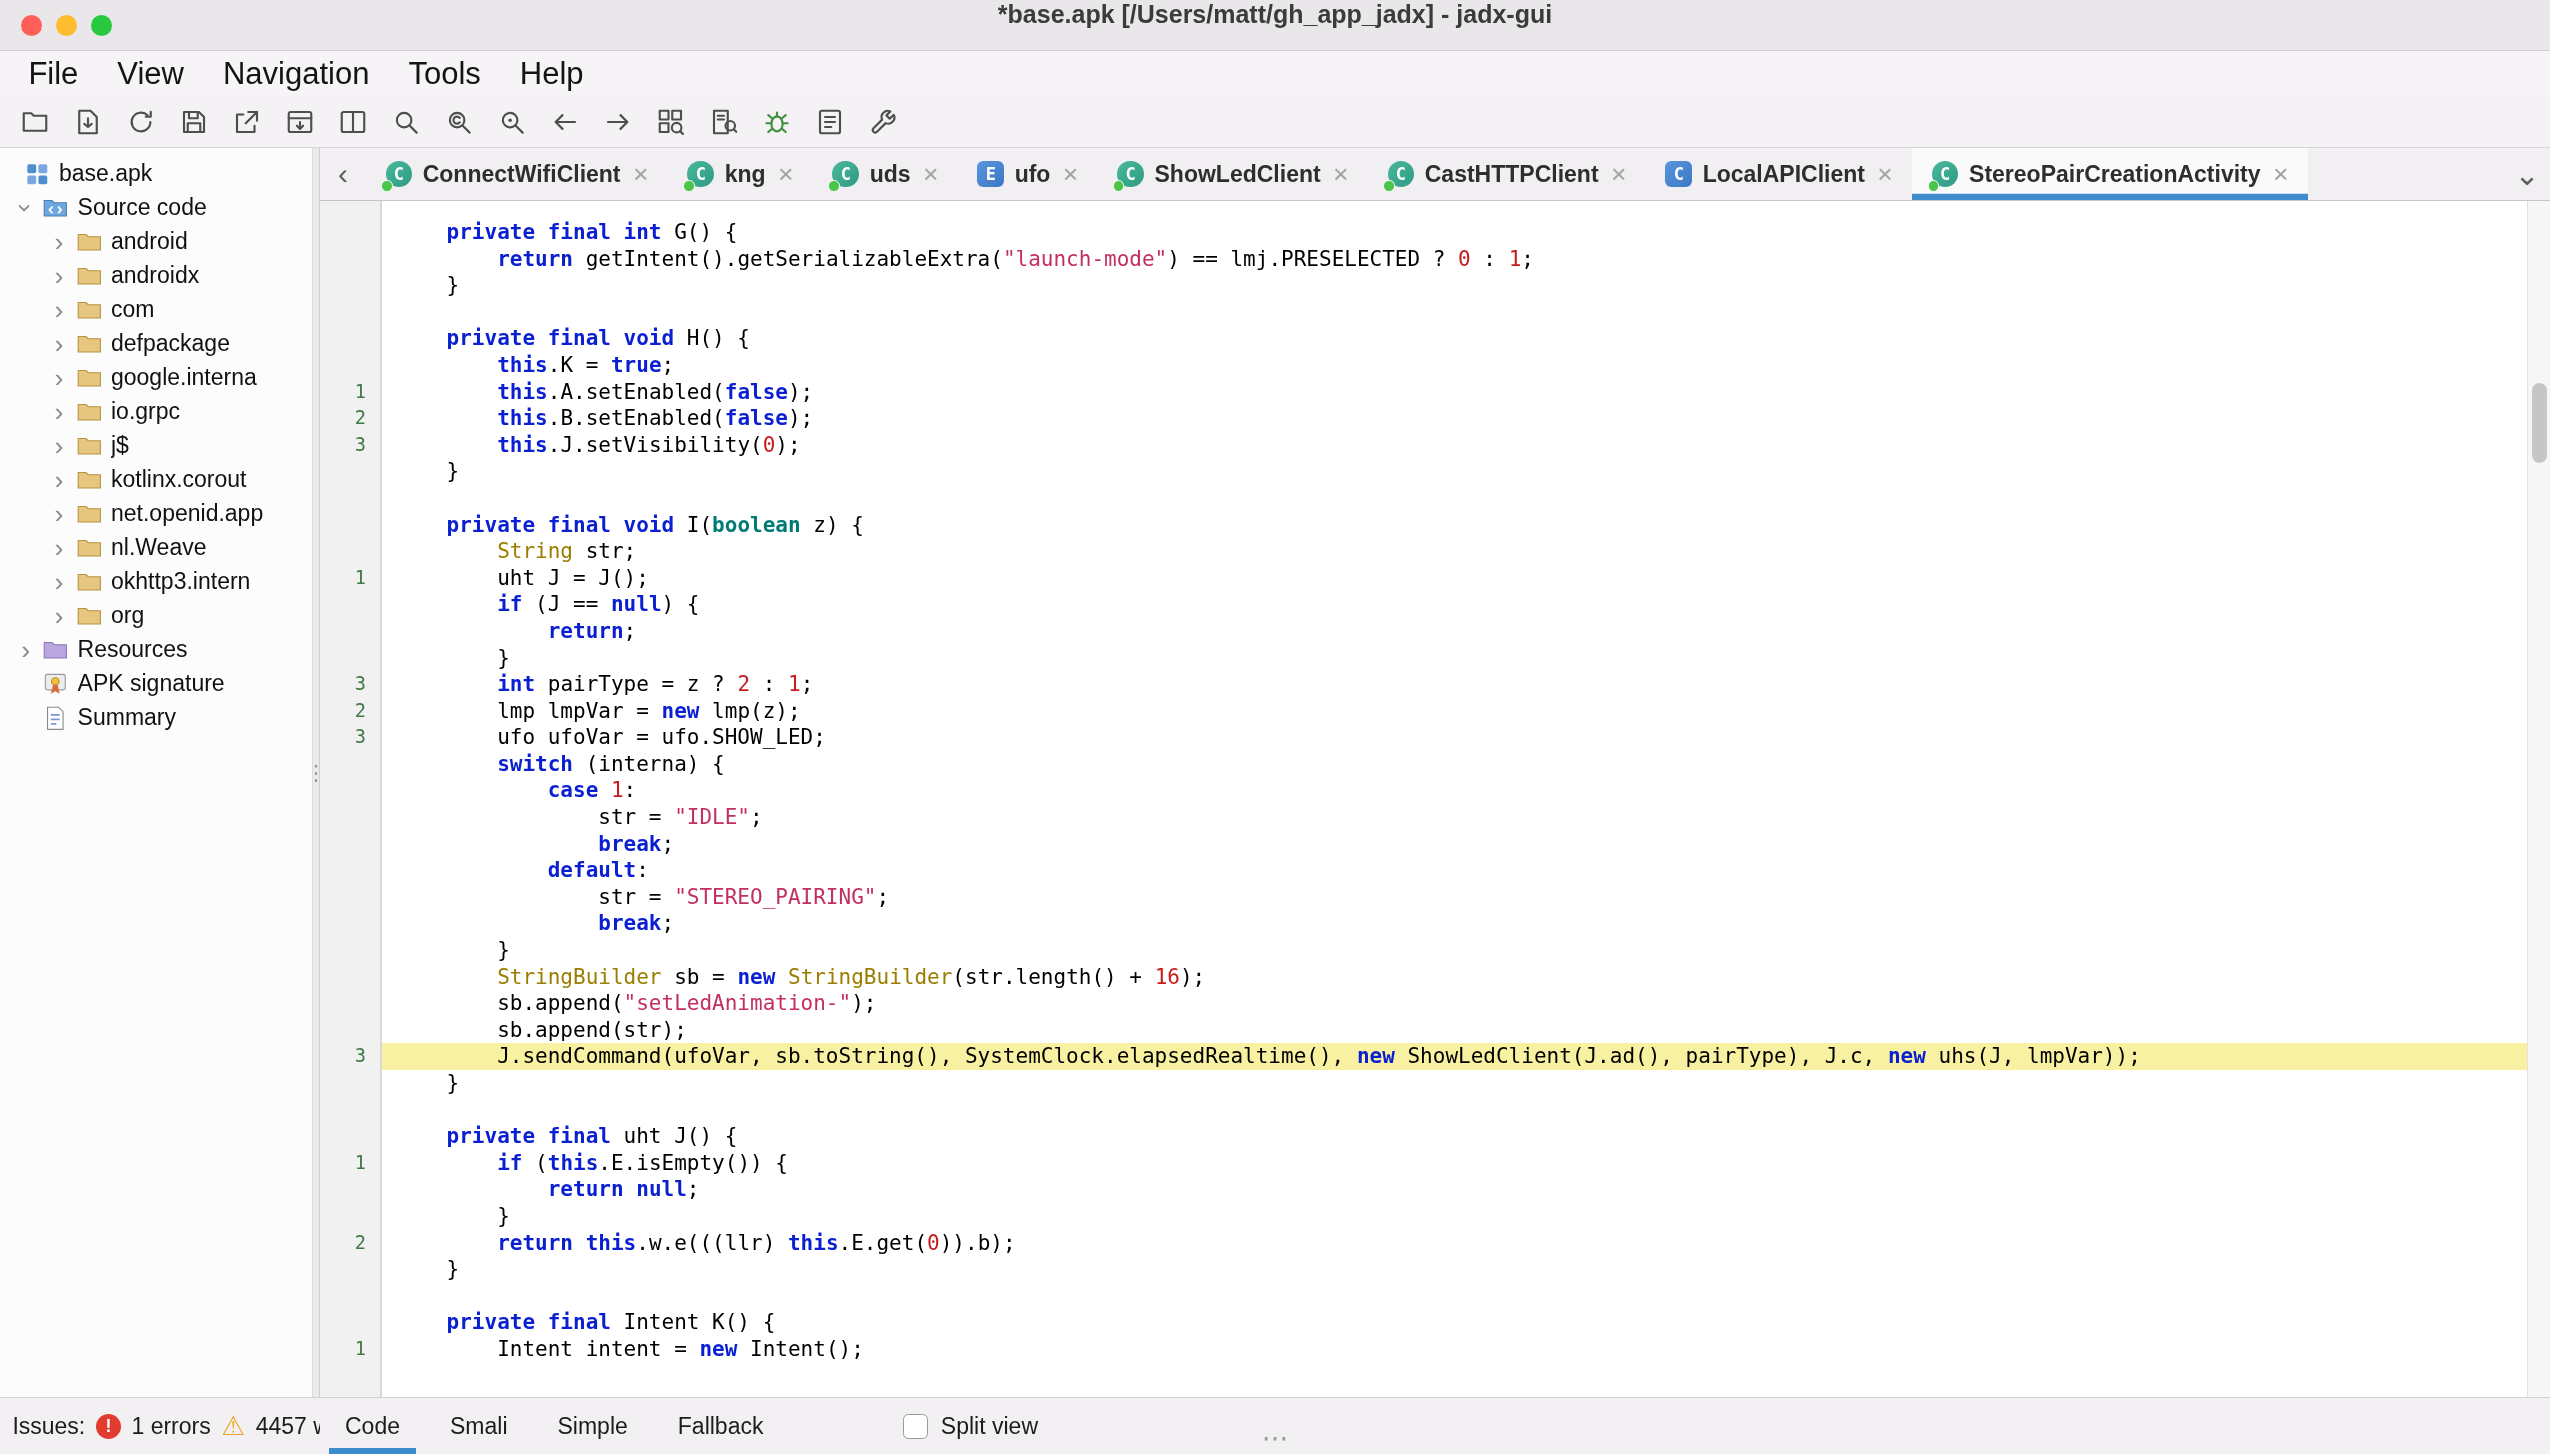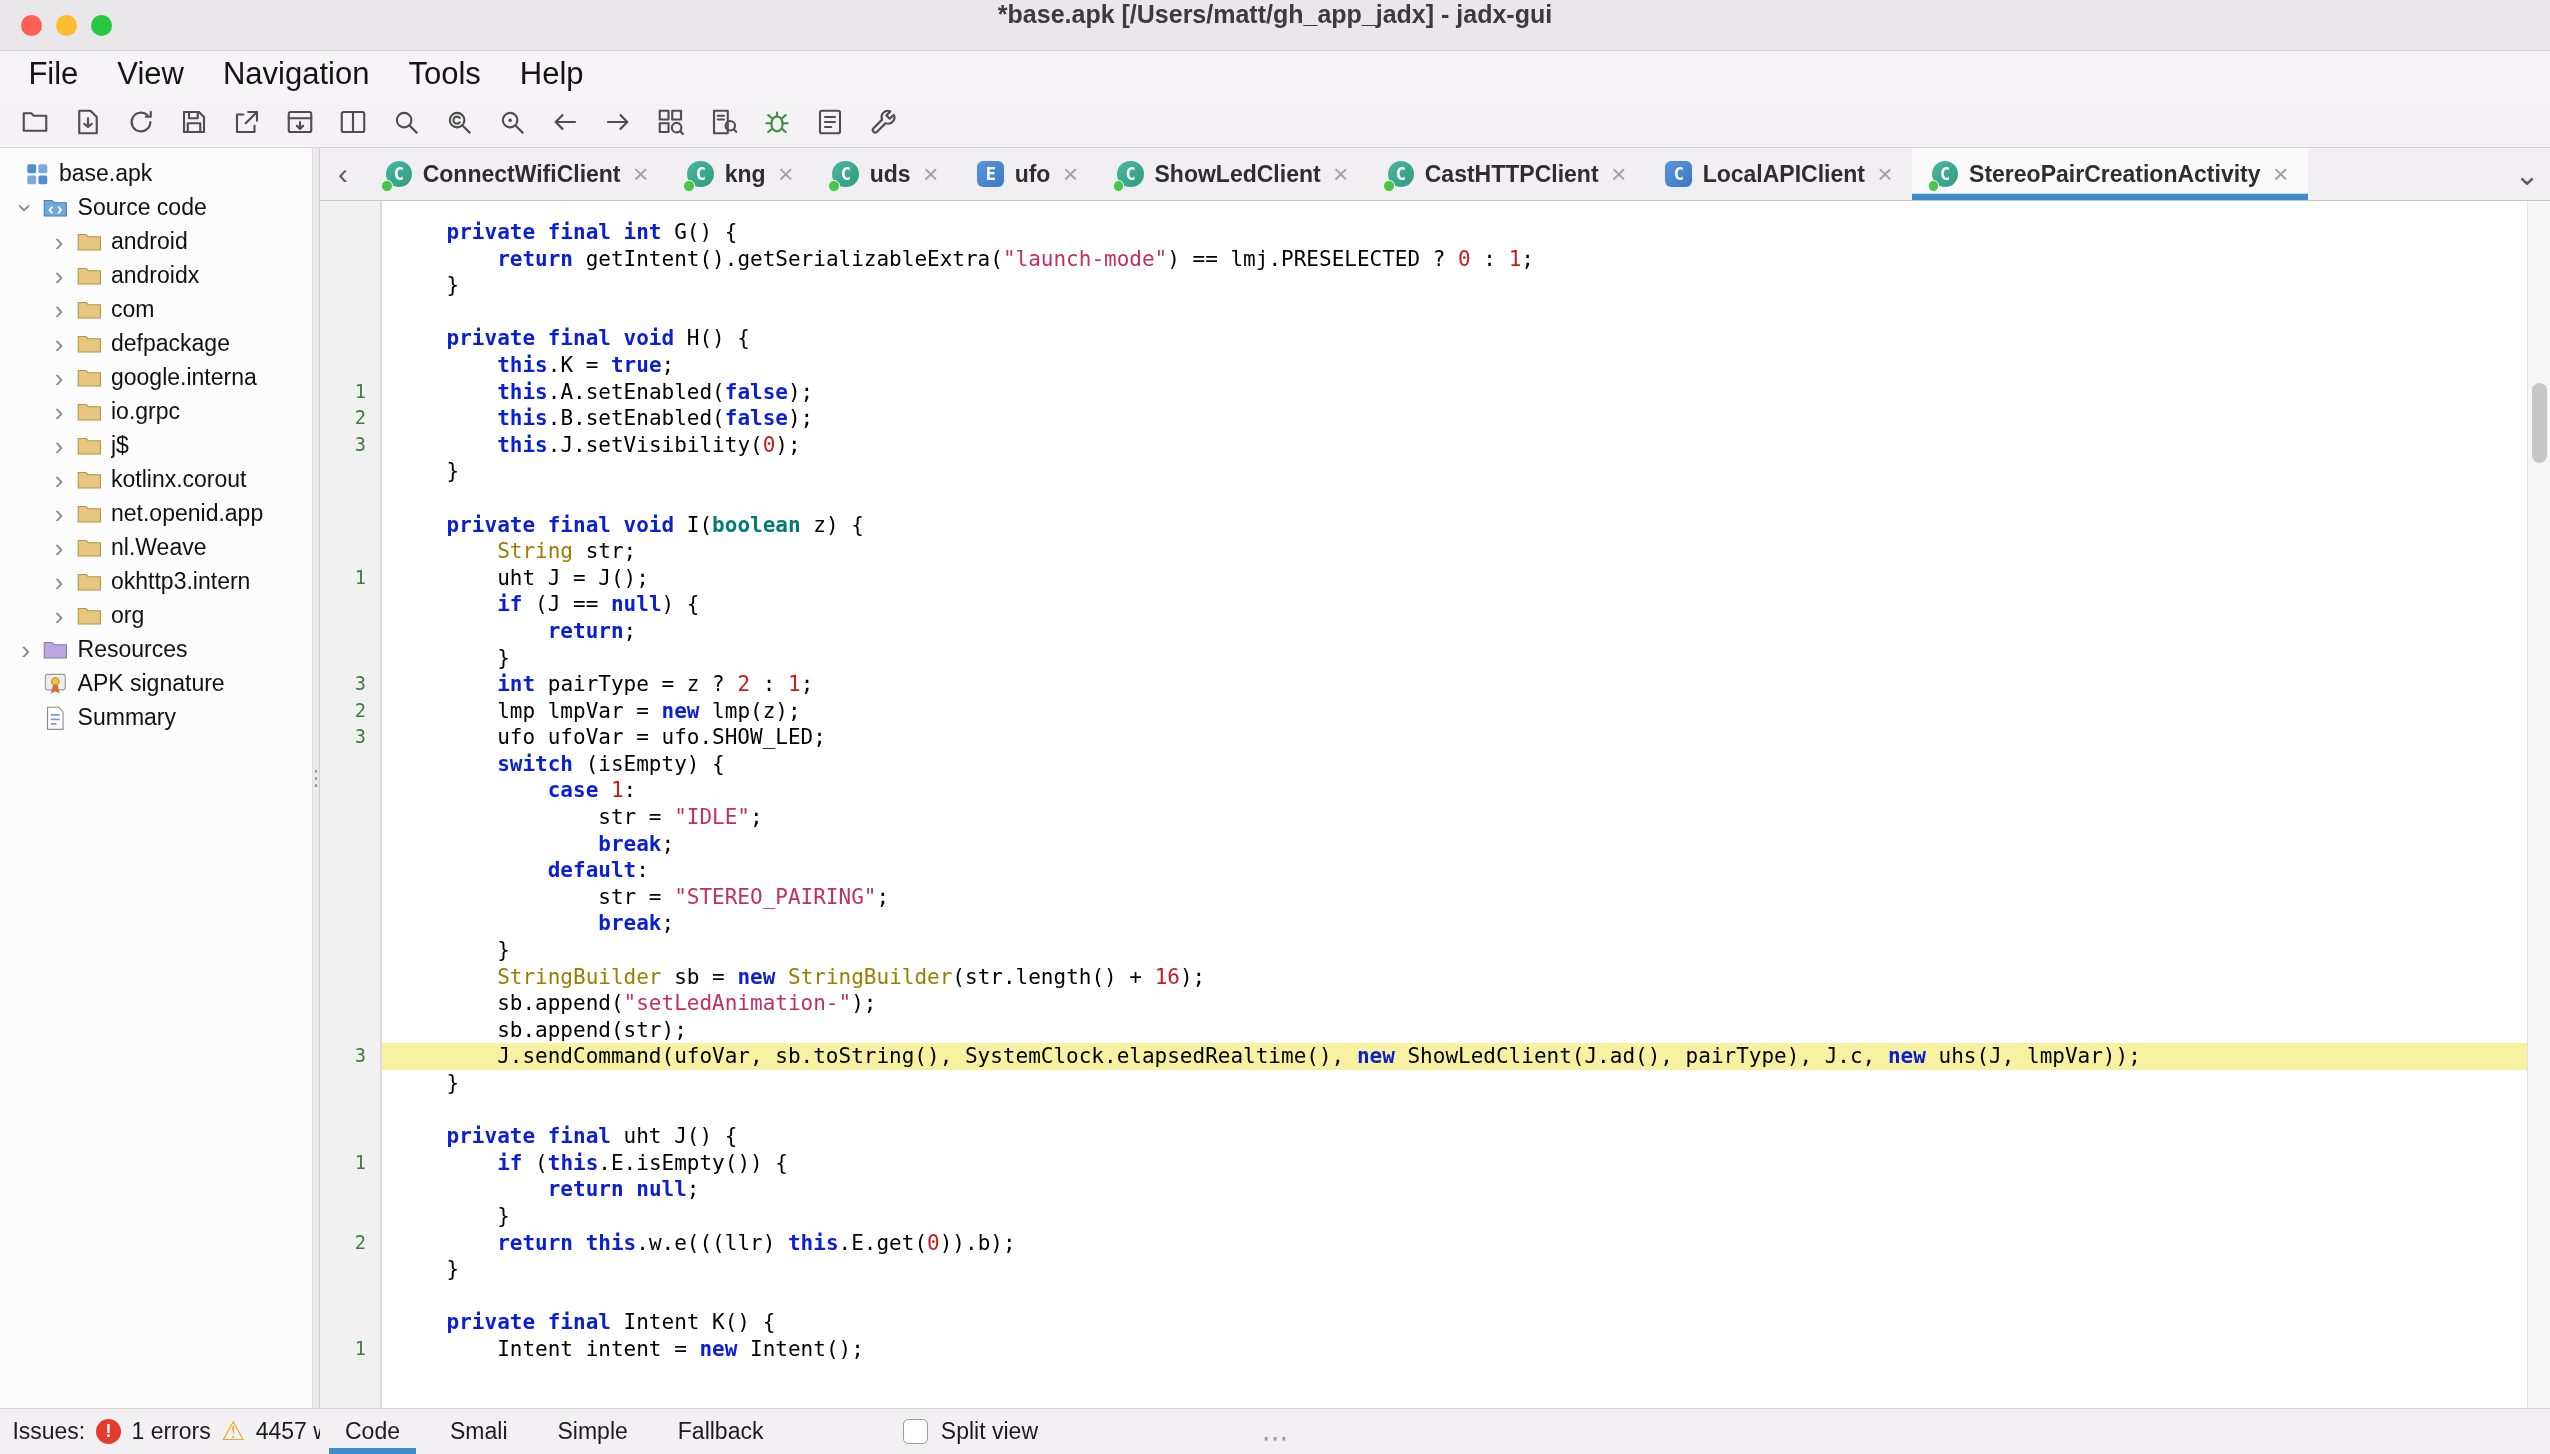--- a/index.html
+++ b/index.html
@@ -59,21 +59,21 @@
   .tk-t{color:#007a74;font-weight:bold;text-align:right;}
   .tk-s{color:#c22f63;}
   .tk-n{color:#c71c1c;}
   .tk-c{color:#9b7d00;}
   .tk-p{color:#000;}
 
   .vscroll{width:23px;flex:none;background:#f6f6f6;border-left:0.9px solid #e2e2e2;position:relative;}
   .vthumb{position:absolute;left:3.5px;right:3.5px;top:182px;height:80px;background:#c6c6c6;border-radius:8.9px;}
 
   
-  .statusbar{height:46px;flex:none;background:#f2f0f2;border-top:0.9px solid #d4d2d4;display:flex;align-items:center;font-size:23px;color:#1c1c1c;position:relative;text-align:right;}
+  .statusbar{height:57px;flex:none;background:#f2f0f2;border-top:0.9px solid #d4d2d4;display:flex;align-items:center;font-size:23px;color:#1c1c1c;position:relative;text-align:right;}
   .issues{width:320px;flex:none;display:flex;align-items:center;gap:10.6px;padding:0 12.4px;overflow:hidden;white-space:nowrap;}
   .err-icon{width:25px;height:25px;border-radius:50%;background:#e23b30;color:#fff;font-size:17.7px;font-weight:bold;display:flex;align-items:center;justify-content:center;flex:none;}
   .warn-icon{color:#e9a820;font-size:26.6px;line-height:26.6px;}
   .view-tabs{display:flex;align-items:stretch;height:100%;}
   .view-tab{display:flex;align-items:center;padding:0 25px;position:relative;cursor:default;}
   .view-tab.active::after{content:"";position:absolute;left:8.9px;right:8.9px;bottom:0;height:6.2px;background:#3e8ccc;}
   .split{display:flex;align-items:center;gap:12.4px;margin-left:115px;}
   .checkbox{width:25px;height:25px;border:1.8px solid #9a9a9a;border-radius:5.3px;background:#fff;display:inline-block;flex:none;}
   .gripper{position:absolute;left:50%;bottom:0px;transform:translateX(-50%);color:#9a9a9a;font-size:26.6px;}
 </style>
@@ -531,21 +531,21 @@
             <div class="code-line">
               <span class="gutter-cell">2</span>
               <span class="line-text"><span class="tk-p">        lmp lmpVar = </span><span class="tk-k">new</span><span class="tk-p"> lmp(z);</span></span>
             </div>
             <div class="code-line">
               <span class="gutter-cell">3</span>
               <span class="line-text"><span class="tk-p">        ufo ufoVar = ufo.SHOW_LED;</span></span>
             </div>
             <div class="code-line">
               <span class="gutter-cell"></span>
-              <span class="line-text"><span class="tk-p">        </span><span class="tk-k">switch</span><span class="tk-p"> (isEmpty) {</span></span>
+              <span class="line-text"><span class="tk-p">        </span><span class="tk-k">switch</span><span class="tk-p"> (interna) {</span></span>
             </div>
             <div class="code-line">
               <span class="gutter-cell"></span>
               <span class="line-text"><span class="tk-p">            </span><span class="tk-k">case</span><span class="tk-p"> </span><span class="tk-n">1</span><span class="tk-p">:</span></span>
             </div>
             <div class="code-line">
               <span class="gutter-cell"></span>
               <span class="line-text"><span class="tk-p">                str = </span><span class="tk-s">"IDLE"</span><span class="tk-p">;</span></span>
             </div>
             <div class="code-line">

